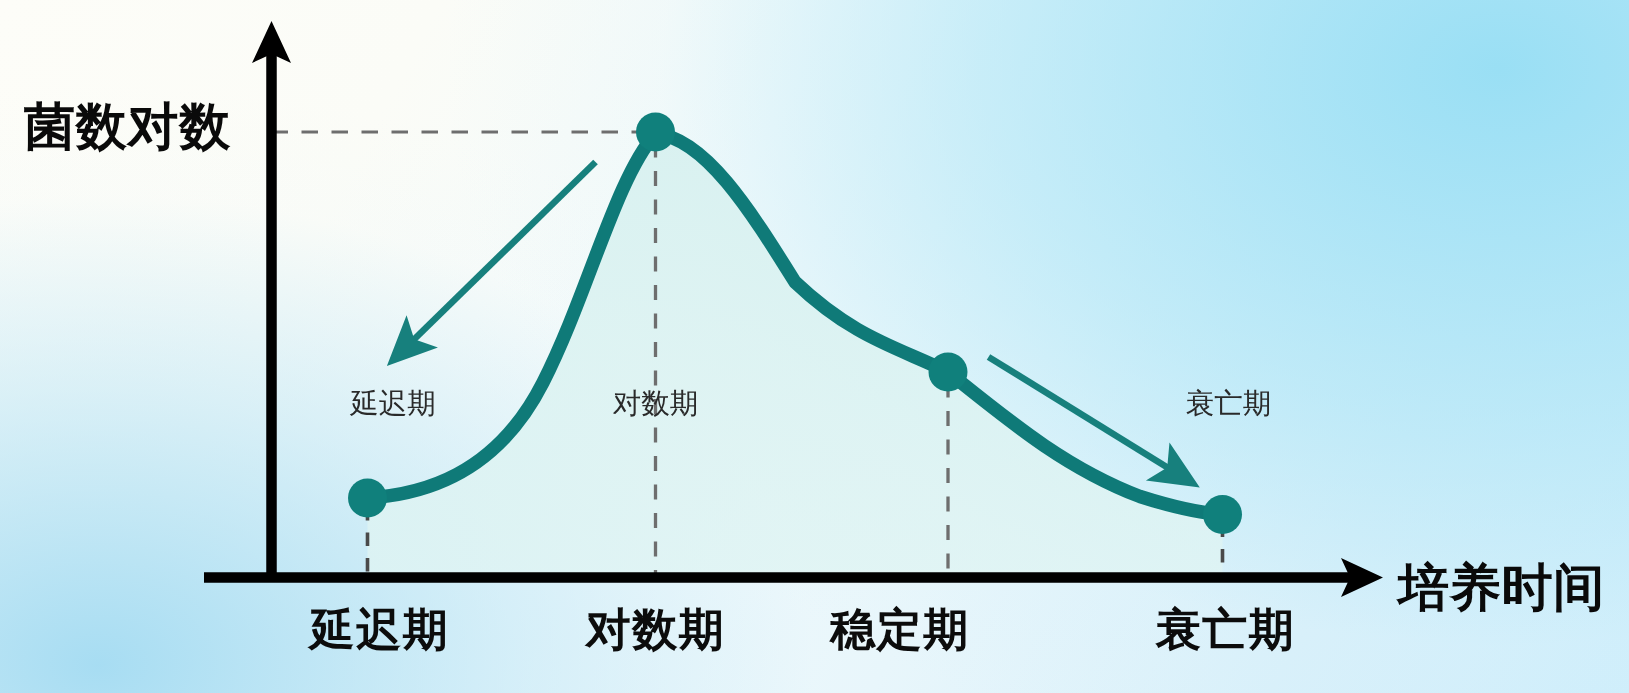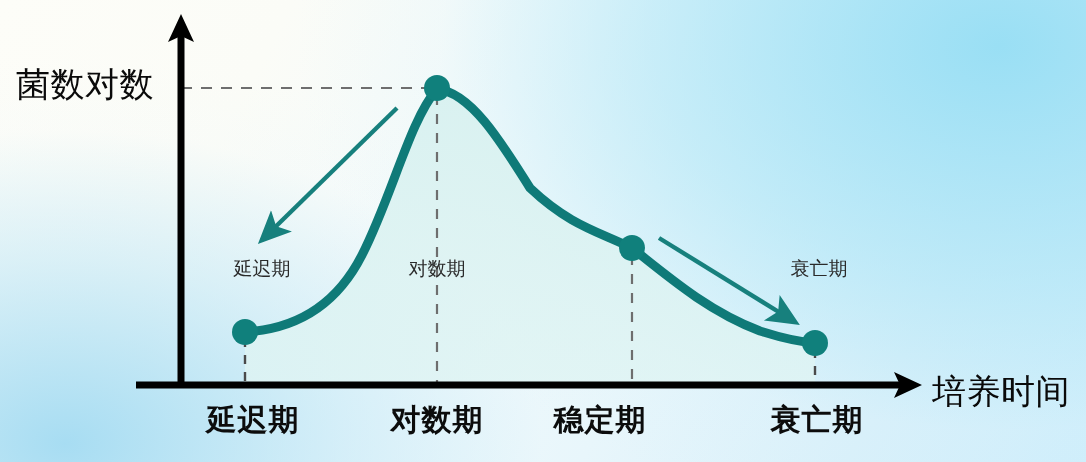--- a/index.html
+++ b/index.html
@@ -23,21 +23,21 @@
     overflow: hidden;
   }
   .layer {
     position: absolute;
     left: 0; top: 0;
     width: 1086px;
     height: 462px;
   }
   .axis-label {
     position: absolute;
-    font-weight: normal;
+    font-weight: bold;
     color: #0a0a0a;
     white-space: nowrap;
     letter-spacing: 0.5px;
   }
   #y-axis-label {
     left: 16px;
     top: 62px;
     font-size: 34px;
   }
   #x-axis-label {

